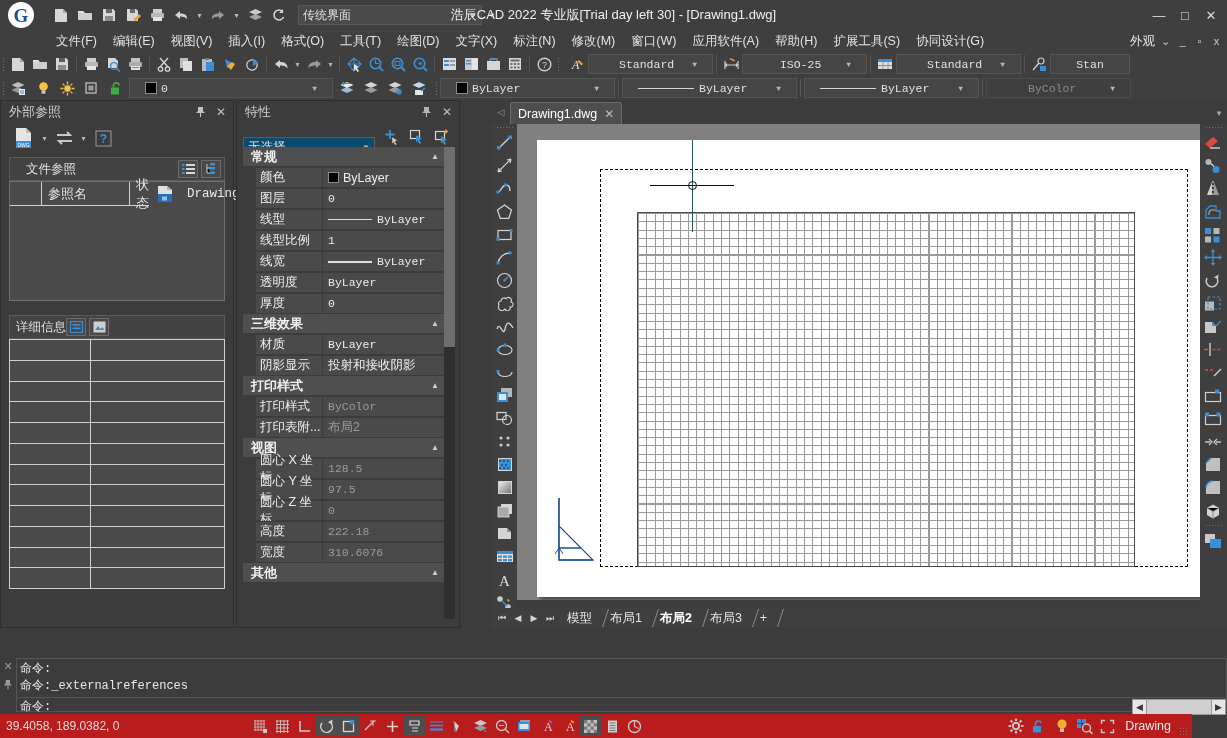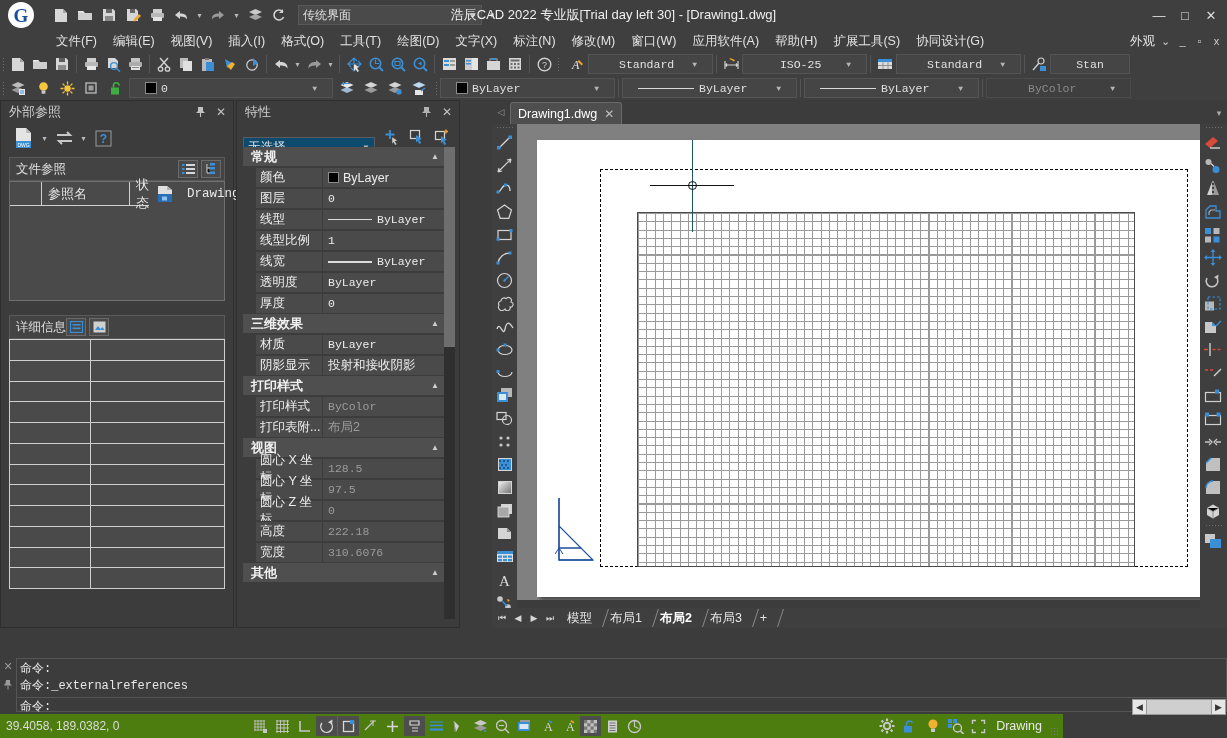--- a/index.html
+++ b/index.html
@@ -125,21 +125,21 @@
   .panel-head .ttl { flex: 1; }
   .ph-btn { width: 18px; height: 18px; display:flex; align-items:center; justify-content:center;
             color:#c2c2c2; font-size: 12px; margin-right: 3px; }
 
   .xref-toolbar {
     height: 30px; display: flex; align-items: center; padding-left: 10px; gap: 2px;
   }
   .sub-head {
     height: 24px; margin: 4px 8px 0 8px;
     background: #434343; border: 1px solid #5a5a5a;
-    display: flex; align-items: center; padding-left: 6px;
+    display: flex; align-items: center; padding-left: 16px;
     font-size: 12.5px; color: #e0e0e0;
   }
   .sub-head .ttl { flex: 1; }
   .sh-btn { width: 20px; height: 18px; display:flex; align-items:center; justify-content:center;
             border: 1px solid #6a6a6a; background:#4a4a4a; margin-right: 3px; }
 
   .xref-table {
     margin: 0 8px; border: 1px solid #6f6f6f; background: #4a4a4a;
     height: 120px; display: flex; 
   }
@@ -332,22 +332,22 @@
   }
   .cmd-input-row { height: 20px; border-top: 1px solid #555; display: flex; align-items: center; }
   .cmd-input-row .cmd-ln { flex: 1; padding-left: 3px; }
   .cmd-sb { width: 94px; height: 18px; display: flex; align-items: center; }
   .csb-a { width: 15px; height: 16px; background: #e6e6e6; display:flex; align-items:center;
            justify-content:center; font-size: 9px; color: #333; border: 1px solid #999; }
   .csb-t { flex: 1; height: 16px; background: #cfcfcf; border-top:1px solid #999; border-bottom:1px solid #999;}
 
   
   #statusbar {
-    position: absolute; left: 0; bottom: 0; width: 1063px; height: 24px;
-    background: #4d7c0f; display: flex; align-items: center;
+    position: absolute; left: 0; bottom: 0; width: 1192px; height: 24px;
+    background: #b91c1c; display: flex; align-items: center;
   }
   .coords {
     width: 250px; padding-left: 6px; font-size: 12px; color: #dcdcdc;
     font-family: "Liberation Sans", sans-serif;
   }
   .sb-icons { display: flex; align-items: center; gap: 1px; }
   .sbtn { width: 21px; height: 20px; display:flex; align-items:center; justify-content:center; }
   .sbtn.on { background: #4d4d4d; }
   .sb-right { position: absolute; right: 4px; display: flex; align-items: center; gap: 2px; }
   .sb-brand { font-size: 12.5px; color: #e8e8e8; padding: 0 5px; }

